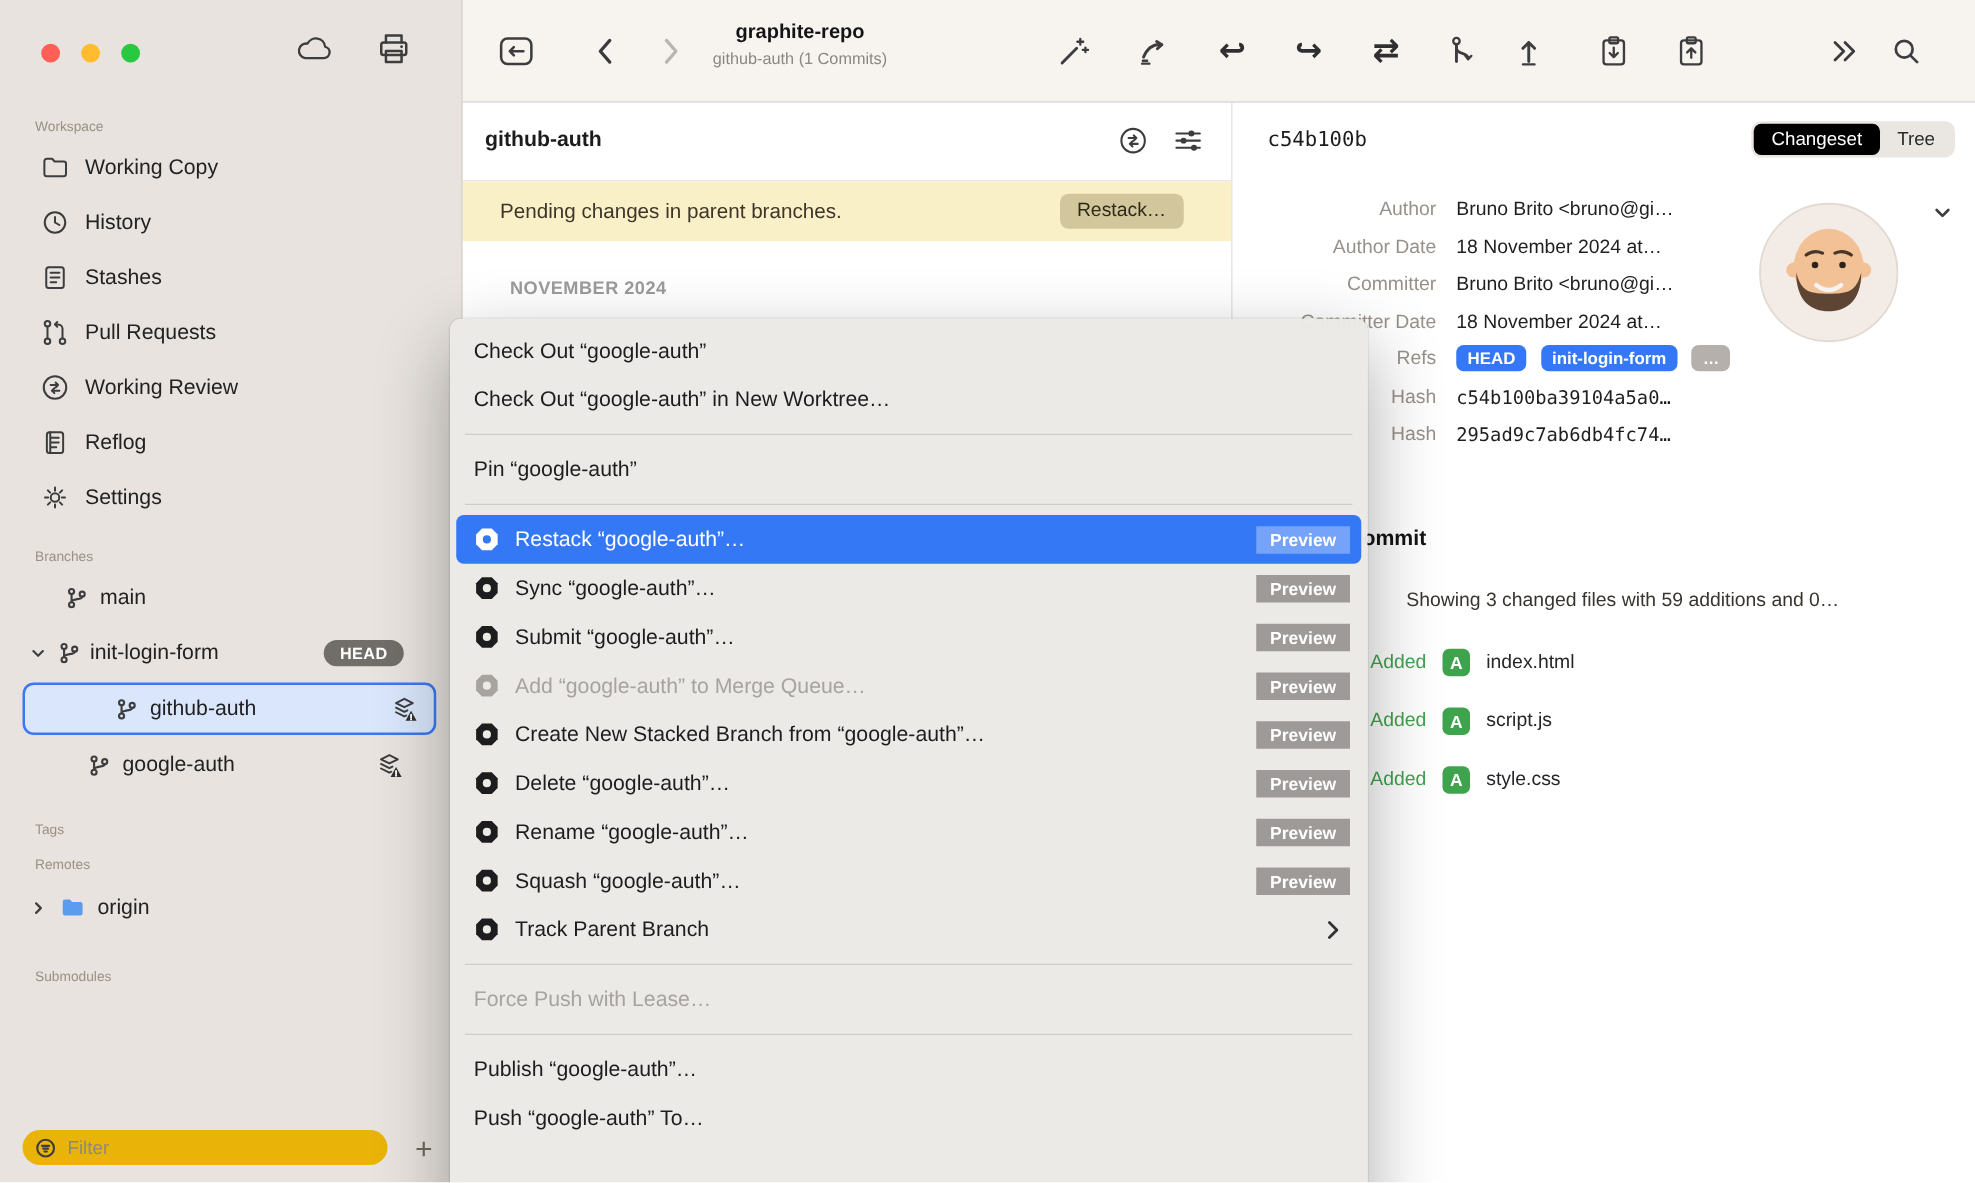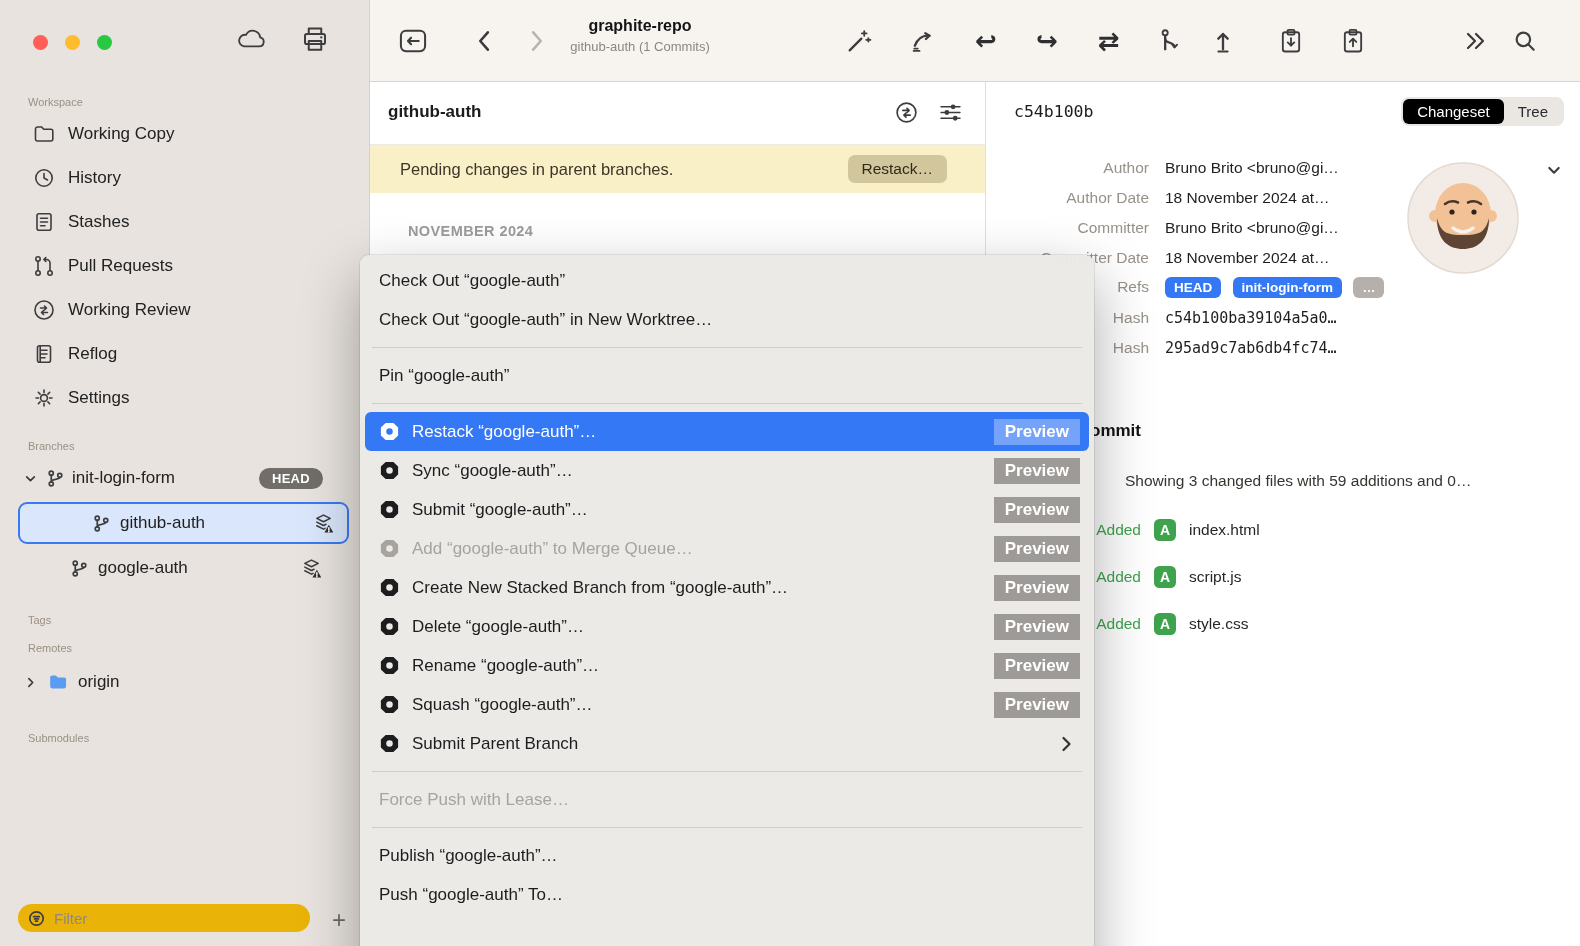--- a/index.html
+++ b/index.html
@@ -91,21 +91,21 @@
   .f-name{margin-left:13px;color:#26262a}
 
   
   .menu{position:absolute;left:360px;top:255px;width:734px;height:760px;border-radius:9px;
     background:rgba(236,234,231,.98);box-shadow:0 22px 60px rgba(0,0,0,.33),0 0 0 1px rgba(0,0,0,.08);
     padding-top:6px;box-sizing:border-box;z-index:50;--hole:#eceae7;}
   .mi{height:39px;display:flex;align-items:center;padding:0 14px 0 19px;font-size:17px;
     color:#1d1d1f;box-sizing:border-box}
   .mi-ico{width:21px;margin-right:12px;display:flex;flex:none}
   .mi-label{white-space:nowrap}
-  .mi-badge{margin-left:auto;background:#9d9a97;color:#fff;font-size:17px;font-weight:700;
+  .mi-badge{margin-left:auto;background:#9d9a97;color:#fff;font-size:14px;font-weight:700;
     padding:3px 11px;border-radius:0;flex:none}
   .mi.sel{background:#3478f6;color:#fff;margin:0 5px;padding:0 9px 0 14px;border-radius:6px;
     --hole:#3478f6}
   .mi.sel .mi-badge{background:rgba(255,255,255,.32)}
   .mi.dis{color:#a7a39e}
   .mi-div{height:1px;background:rgba(0,0,0,.12);margin:8px 12px}
   .mi-chevron{margin-left:auto;margin-right:8px;color:#333;flex:none}
 </style>
 </head>
 <body>
@@ -196,20 +196,31 @@
             <svg width="24" height="24" viewBox="0 0 24 24">
               <circle class="stk" cx="12" cy="12" r="3.4"></circle>
               <path class="stk" d="M12 6.5V4M12 20v-2.5M6.5 12H4M20 12h-2.5M8.1 8.1 6.3 6.3M17.7 17.7l-1.8-1.8M8.1 15.9l-1.8 1.8M17.7 6.3l-1.8 1.8"></path>
             </svg>
           </span>
         <span>Settings</span>
       </div>
 
       <div class="side-header" style="margin-top:20px">Branches</div>
 
+      <div class="b-row" style="padding-left:52px;gap:10px">
+        <span class="s-ico" style="width:18px">
+            <svg width="17" height="17" viewBox="0 0 16 16">
+              <circle class="stk" cx="4" cy="3" r="1.9"></circle>
+              <circle class="stk" cx="4" cy="13" r="1.9"></circle>
+              <circle class="stk" cx="12" cy="5" r="1.9"></circle>
+              <path class="stk" d="M4 4.9v6.2M4 11c0-3 8-1.5 8-4.1"></path>
+            </svg>
+          </span>
+        <span>main</span>
+      </div>
 
       <div class="b-row" style="padding-left:24px;gap:8px">
         <span class="chev">
             <svg width="13" height="13" viewBox="0 0 12 12">
               <path class="stk" d="M2.5 4.5 6 8l3.5-3.5"></path>
             </svg>
           </span>
         <span class="s-ico" style="width:18px">
             <svg width="17" height="17" viewBox="0 0 16 16">
               <circle class="stk" cx="4" cy="3" r="1.9"></circle>
@@ -576,21 +587,21 @@
       <span class="mi-label">Squash “google-auth”…</span>
       <span class="mi-badge">Preview</span>
     </div>
     <div class="mi">
       <span class="mi-ico">
           <svg width="21" height="21" viewBox="0 0 20 20">
             <path d="M6.3 1.8h7.4l4.5 4.5v7.4l-4.5 4.5H6.3l-4.5-4.5V6.3Z" fill="currentColor"></path>
             <circle cx="10" cy="10" r="3.1" style="fill:var(--hole)"></circle>
           </svg>
         </span>
-      <span class="mi-label">Submit Parent Branch</span>
+      <span class="mi-label">Track Parent Branch</span>
       <span class="mi-chevron">
           <svg width="11" height="16" viewBox="0 0 10 16">
             <path d="M2 2l6 6-6 6" fill="none" stroke="#333" stroke-width="2.2" stroke-linecap="round" stroke-linejoin="round"></path>
           </svg>
         </span>
     </div>
     <div class="mi-div"></div>
     <div class="mi dis">
       <span class="mi-label">Force Push with Lease…</span>
     </div>

